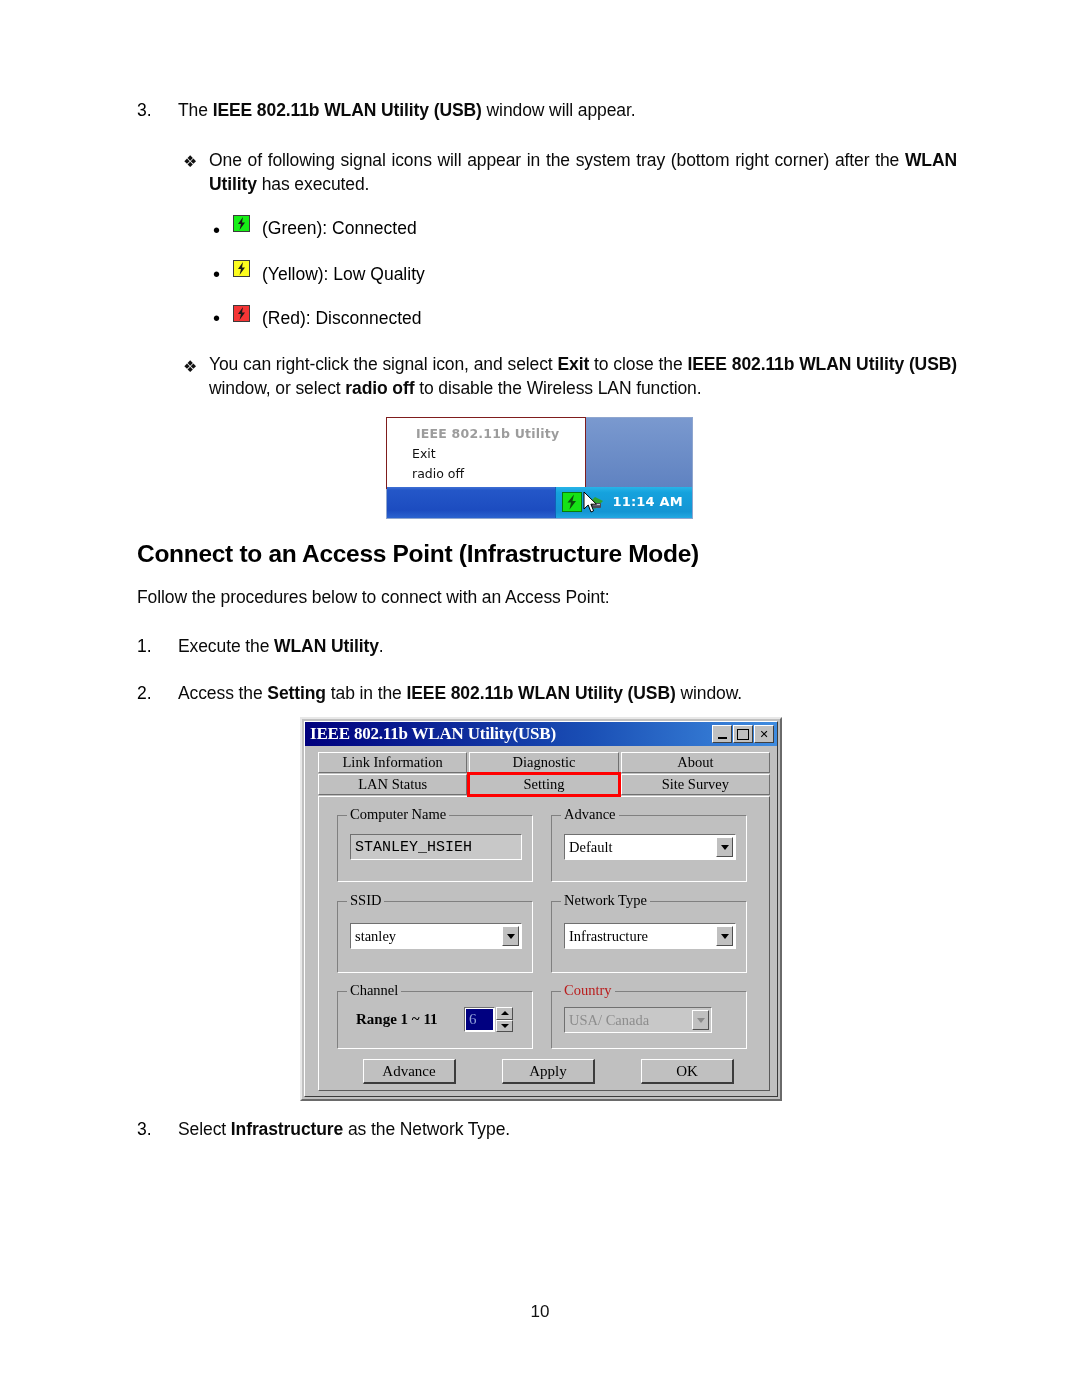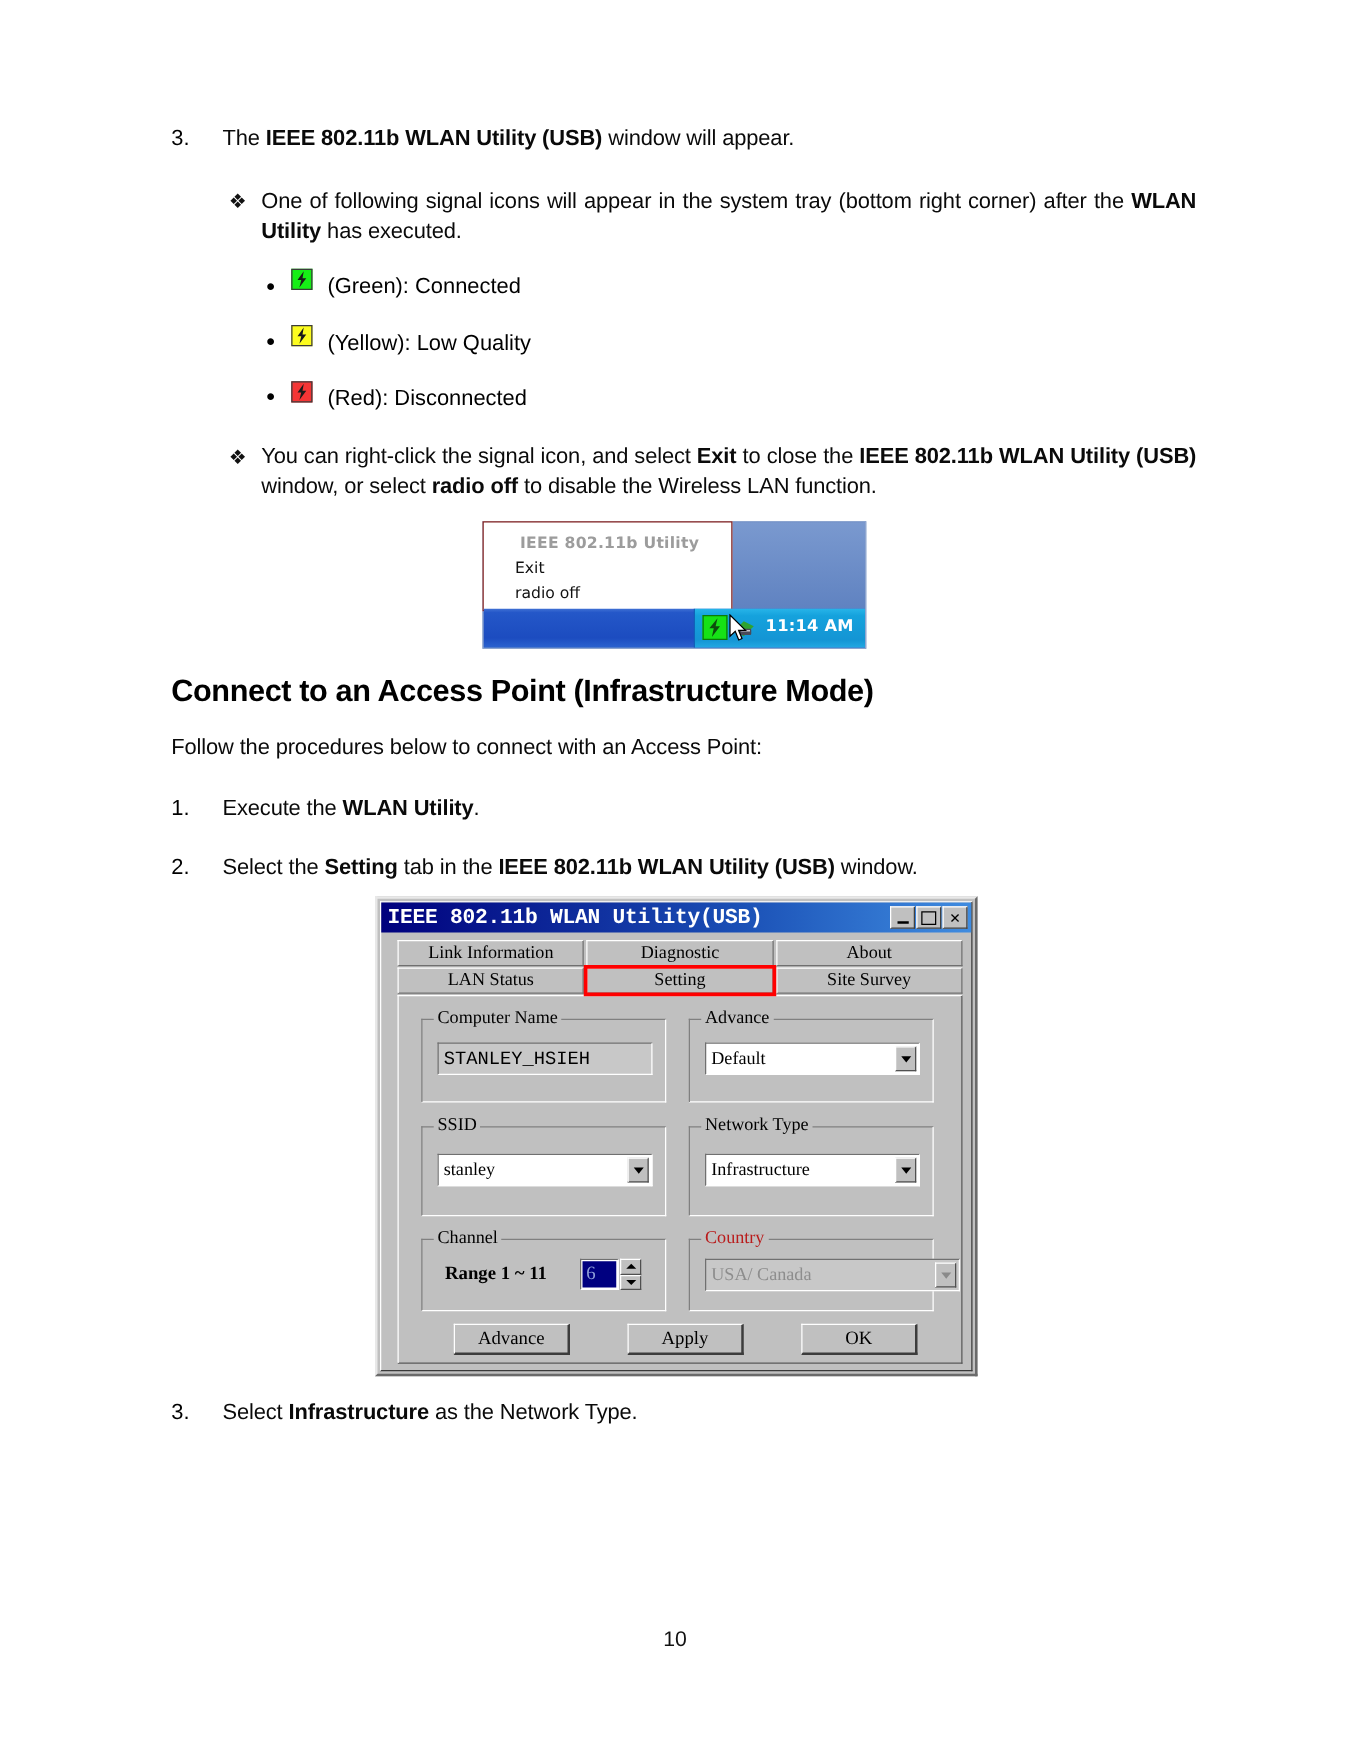--- a/index.html
+++ b/index.html
@@ -216,21 +216,21 @@
   #titlebar {
     position: absolute;
     left: 3px; top: 3px;
     width: 472px; height: 24px;
     background: linear-gradient(90deg,#00007d 0%, #1a4fb5 60%, #3f8ce0 100%);
     display: flex;
     align-items: center;
   }
   #title-text {
     color: #ffffff;
-    font-family: Liberation Mono, monospace;
+    font-family: Liberation Serif, serif;
     font-size: 17px;
     font-weight: bold;
     letter-spacing: -0.2px;
     margin-left: 5px;
     white-space: nowrap;
   }
   .tbtn {
     position: absolute;
     top: 3px;
     width: 20px; height: 18px;
@@ -498,21 +498,21 @@
     </div>
   </div>
 
   <div id="heading">Connect to an Access Point (Infrastructure Mode)</div>
   <div class="txt" id="follow">Follow the procedures below to connect with an Access Point:</div>
 
   <div class="num" id="s1-num">1.</div>
   <div class="txt" id="s1-text"><span>Execute the </span><span class="b">WLAN Utility</span><span>.</span></div>
 
   <div class="num" id="s2-num">2.</div>
-  <div class="txt" id="s2-text"><span>Select the </span><span class="b">Setting</span><span> tab in the </span><span class="b">IEEE 802.11b WLAN Utility (USB)</span><span> window.</span></div>
+  <div class="txt" id="s2-text"><span>Access the </span><span class="b">Setting</span><span> tab in the </span><span class="b">IEEE 802.11b WLAN Utility (USB)</span><span> window.</span></div>
 
   <div id="dialog">
     <div id="dialog-inner"></div>
 
     <div id="titlebar">
       <div id="title-text">IEEE 802.11b WLAN Utility(USB)</div>
       <div class="tbtn" id="btn-min">
           <span class="g"></span>
         </div>
       <div class="tbtn" id="btn-max">
@@ -584,21 +584,21 @@
               <span class="up"></span>
             </div>
           <div>
               <span class="dn"></span>
             </div>
         </div>
       </div>
 
       <div class="group" style="left:232px; top:194px; width:196px; height:58px;">
         <span class="gl" style="color:#b91c1c;">Country</span>
-        <div class="textbox flat" style="left:12px; top:15px; width:204px; height:26px; color:#8d8d8d;">
+        <div class="textbox flat" style="left:12px; top:15px; width:148px; height:26px; color:#8d8d8d;">
           <span>USA/ Canada</span>
           <span class="arrowbtn disabled">
               <span class="tri"></span>
             </span>
         </div>
       </div>
 
       <div class="dlgbtn" style="left:44px; top:262px; width:93px;">Advance</div>
       <div class="dlgbtn" style="left:183px; top:262px; width:93px;">Apply</div>
       <div class="dlgbtn" style="left:322px; top:262px; width:93px;">OK</div>

